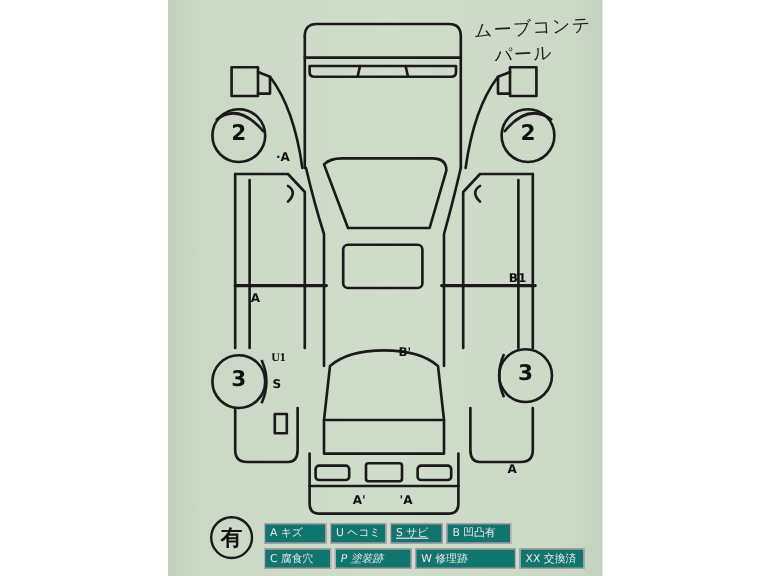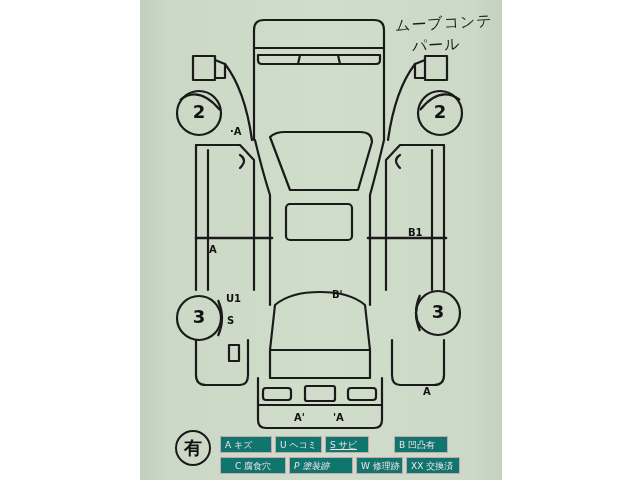--- a/index.html
+++ b/index.html
@@ -113,36 +113,36 @@
 <div class="handnote" style="left:395px; top:14px;">ムーブコンテ</div>
 <div class="handnote" style="left:412px; top:36px;">パール</div>
 
 <div class="tire-num" style="left:189px; top:101px;">2</div>
 <div class="tire-num" style="left:430px; top:101px;">2</div>
 <div class="tire-num" style="left:189px; top:306px;">3</div>
 <div class="tire-num" style="left:428px; top:301px;">3</div>
 
 <div class="mark" style="left:230px; top:126px;">·A</div>
 <div class="mark" style="left:209px; top:244px;">A</div>
-<div class="mark" style="left:408px; top:227px;">B1</div>
-<div class="mark" style="left:226px; top:293px;">U1</div>
+<div class="mark" style="left:424px; top:227px;">B1</div>
+<div class="mark" style="left:226px; top:293px;font-family:Liberation Serif, serif;">U1</div>
 <div class="mark" style="left:227px; top:315px;">S</div>
 <div class="mark" style="left:332px; top:289px;">B'</div>
 <div class="mark" style="left:294px; top:412px;">A'</div>
 <div class="mark" style="left:333px; top:412px;">'A</div>
 <div class="mark" style="left:423px; top:386px;">A</div>
 
 <div class="has-circle">有</div>
 
 <div class="legend">
   <div class="legend-row">
     <div class="legend-cell" style="width:52px;">A キズ</div>
     <div class="legend-cell" style="width:47px;">U ヘコミ</div>
     <div class="legend-cell" style="width:44px;text-decoration:underline;">S サビ</div>
-    <div class="legend-cell" style="width:54px;margin-left:22px;">B 凹凸有</div>
+    <div class="legend-cell" style="width:54px;">B 凹凸有</div>
   </div>
   <div class="legend-row">
-    <div class="legend-cell" style="width:66px;text-align:center;">C 腐食穴</div>
+    <div class="legend-cell" style="width:56px;">C 腐食穴</div>
     <div class="legend-cell" style="width:64px;font-style:italic;">P 塗装跡</div>
-    <div class="legend-cell" style="width:47px;">W 修理跡</div>
+    <div class="legend-cell" style="width:84px;">W 修理跡</div>
     <div class="legend-cell" style="width:54px;">XX 交換済</div>
   </div>
 </div>
 
 </body></html>

